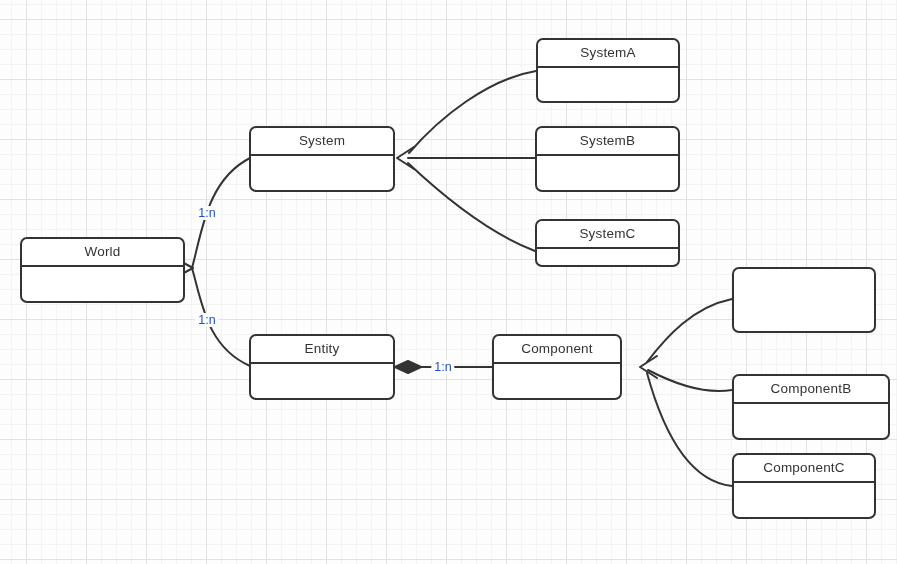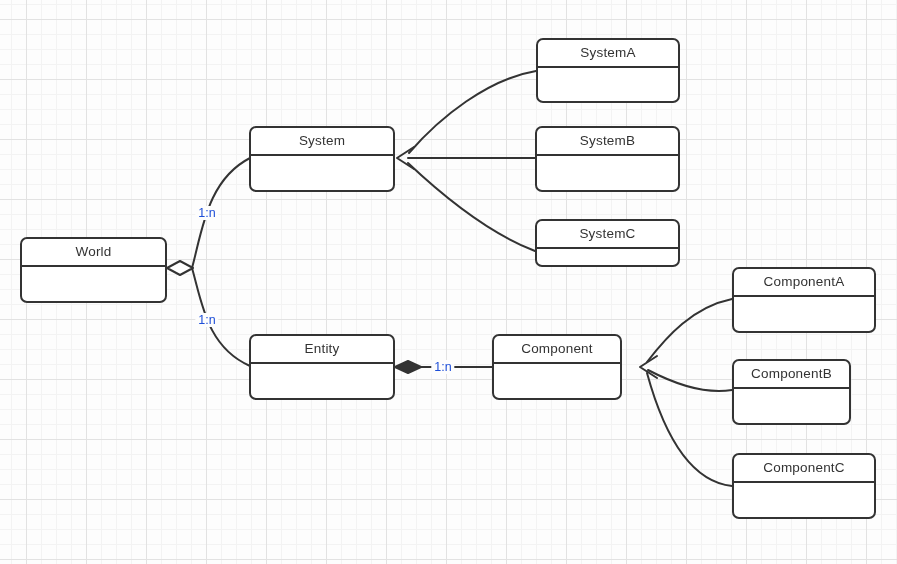--- a/index.html
+++ b/index.html
@@ -94,21 +94,21 @@
     <path d="M 535 158 L 408 158"></path>
     <path d="M 535 251 C 488 233 443 196 408 163"></path>
     <polyline points="414,147 397,158 414,169"></polyline>
 
     <path d="M 732 299 C 693 307 667 336 647 362"></path>
     <path d="M 732 390 C 702 395 671 382 648 370"></path>
     <path d="M 732 486 C 685 481 661 424 647 373"></path>
     <polyline points="657,356 640,367 657,378"></polyline>
   </svg>
 
-  <div class="node" style="left:20px;top:237px;width:147px;height:66px">
+  <div class="node" style="left:20px;top:237px;width:165px;height:66px">
     <div class="node-title">World</div>
     <div class="node-body"></div>
   </div>
 
   <div class="node" style="left:249px;top:126px;width:146px;height:66px">
     <div class="node-title">System</div>
     <div class="node-body"></div>
   </div>
 
   <div class="node" style="left:249px;top:334px;width:146px;height:66px">
@@ -130,25 +130,24 @@
     <div class="node-title">SystemA</div>
     <div class="node-body"></div>
   </div>
 
   <div class="node" style="left:535px;top:219px;width:145px;height:48px">
     <div class="node-title">SystemC</div>
     <div class="node-body"></div>
   </div>
 
   <div class="node" style="left:732px;top:267px;width:144px;height:66px">
-    <div class="node-title">ComponentA</div>
     <div class="node-body"></div>
   </div>
 
-  <div class="node" style="left:732px;top:359px;width:119px;height:66px">
+  <div class="node" style="left:732px;top:374px;width:158px;height:66px">
     <div class="node-title">ComponentB</div>
     <div class="node-body"></div>
   </div>
 
   <div class="node" style="left:732px;top:453px;width:144px;height:66px">
     <div class="node-title">ComponentC</div>
     <div class="node-body"></div>
   </div>
 
   <span class="edge-label" style="left:207px;top:213px">1:n</span>

